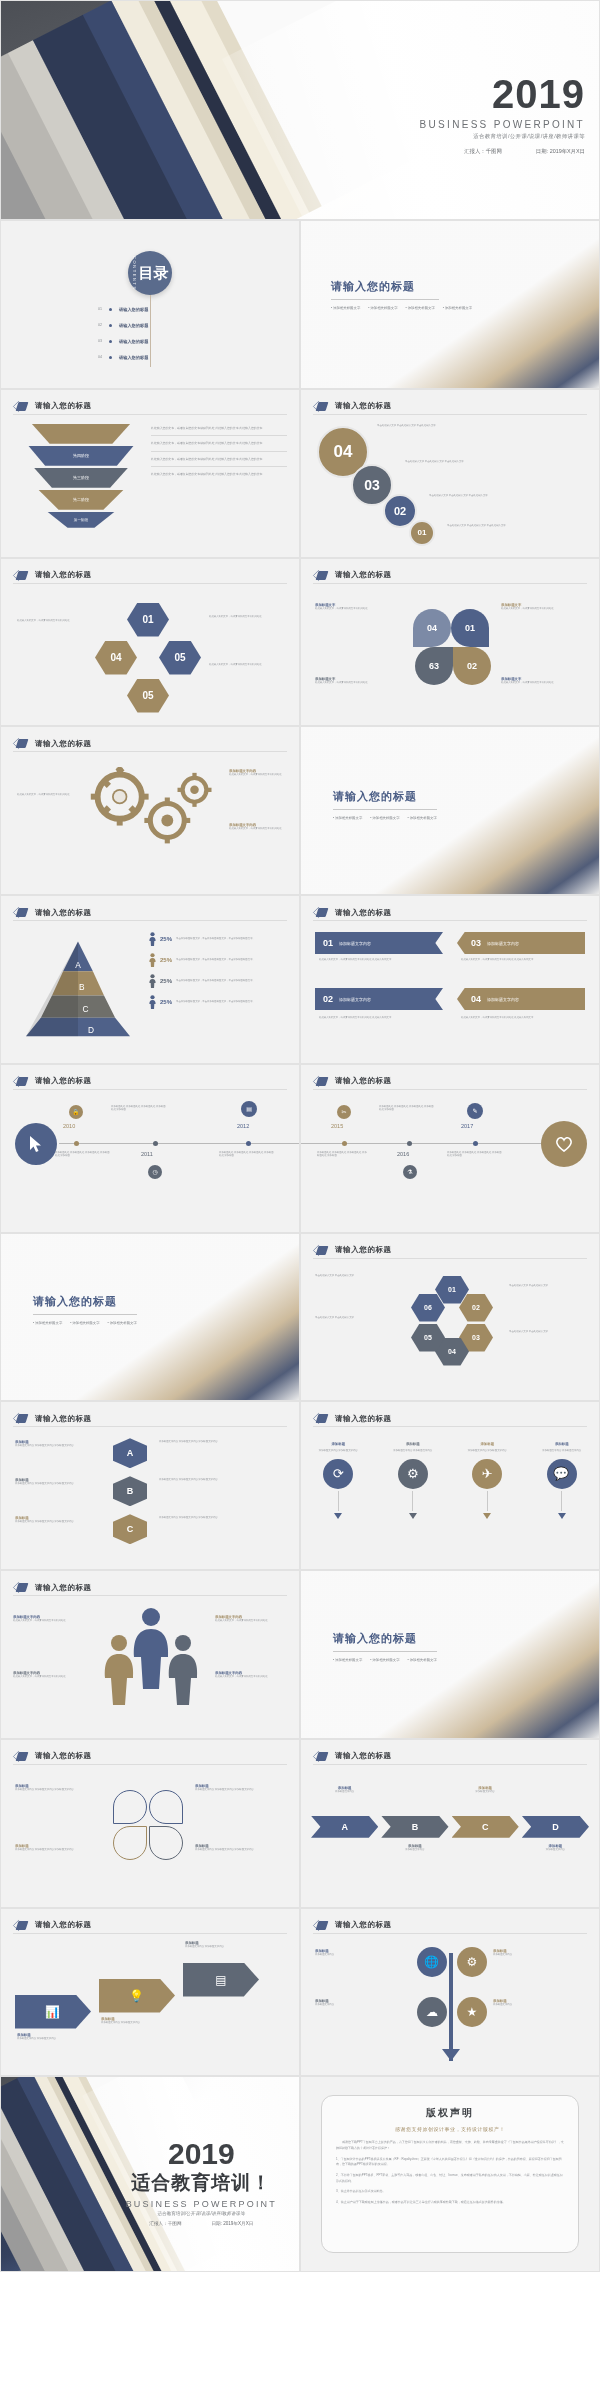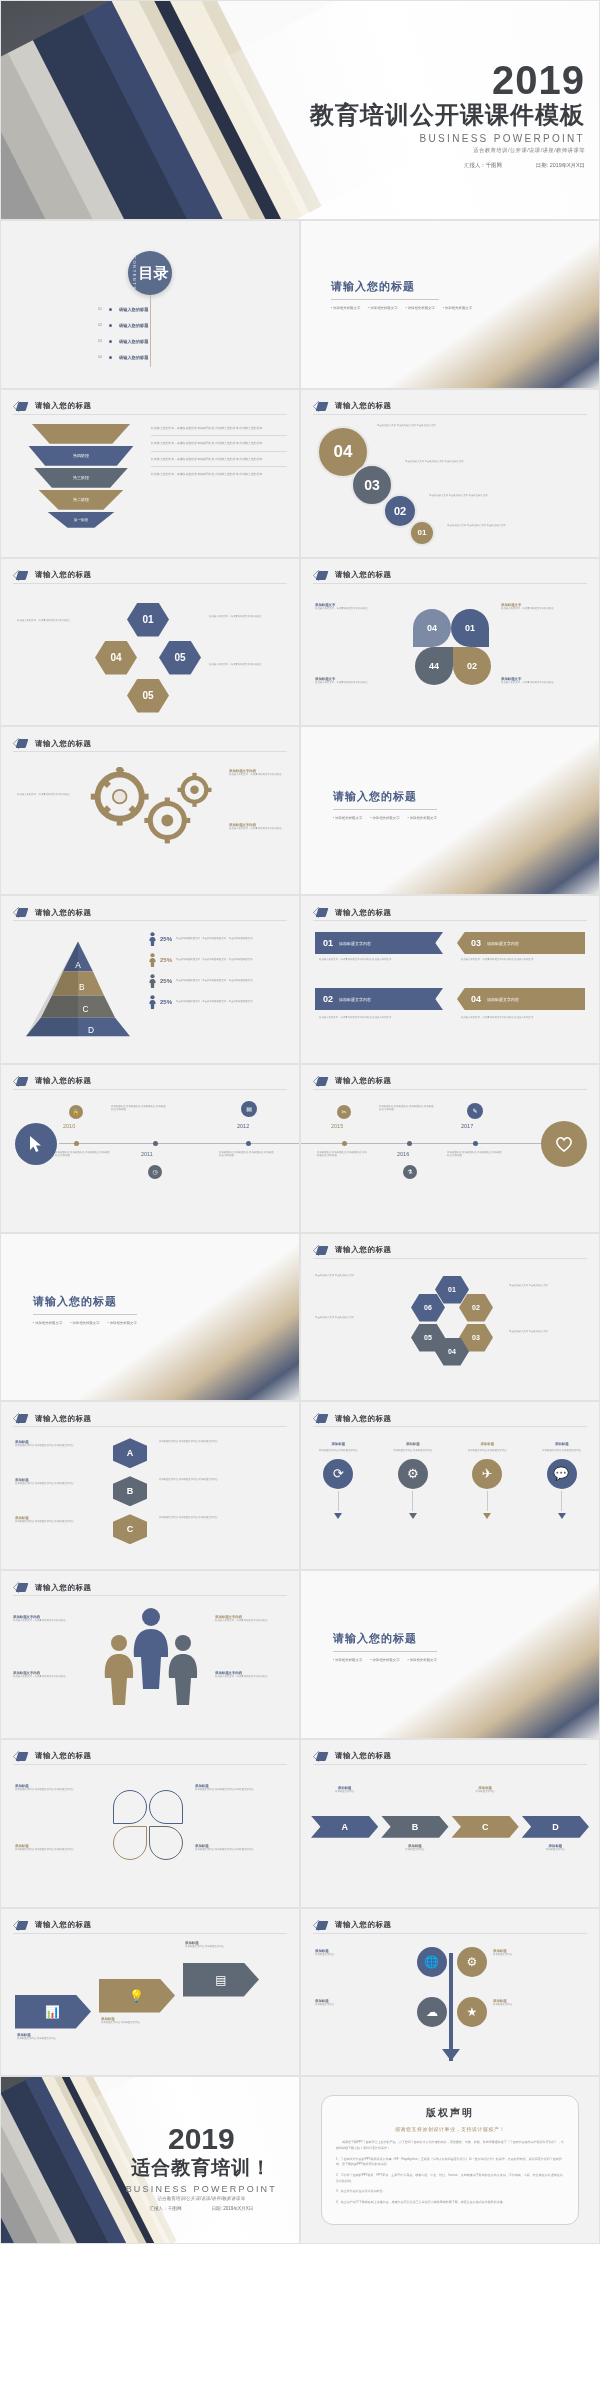--- a/index.html
+++ b/index.html
@@ -15,21 +15,21 @@
   
   .slide {
     position: relative;
     width: 300px;
     height: 168.75px;          
     background: #f2f2f2;
     overflow: hidden;
     border: 1px solid #e2e2e2;
   }
   .slide.full { width: 600px; height: 220px; }
-  .slide.full2 { width: 600px; height: 168px; padding-left: 8px; }
+  .slide.full2 { width: 600px; height: 196px; padding-left: 8px; }
 
   
   .cover-photo {
     position: absolute; inset: 0;
     background:
       linear-gradient(115deg, rgba(255,255,255,0) 42%, rgba(255,255,255,.92) 55%, #fdfdfd 70%),
       linear-gradient(160deg, #4c4f55 0%, #55585e 18%, #6a6d73 30%, #e9e6df 32%, #efece5 40%, #dcd8d0 44%, #2f3a52 46%, #34415e 60%, #3d4c6d 66%, #e8e3d8 68%, #efeade 75%, #d9d3c5 78%, #8a8f96 82%, #f7f7f7 88%);
     background-blend-mode: normal;
   }
   .cover-photo::before {
@@ -113,21 +113,20 @@
 </style>
 </head>
 <body>
 
 <div class="deck">
 
   <div class="slide full">
     <div class="cover-photo"></div>
     <div class="cover-text">
       <div class="cover-year">2019</div>
-      <div class="cover-title">教育培训公开课课件模板</div>
       <div class="cover-sub">BUSINESS  POWERPOINT</div>
       <div class="cover-desc">适合教育培训/公开课/说课/讲座/教师讲课等</div>
       <div class="cover-meta">
         <span>汇报人：千图网</span>
         <span>日期: 2019年X月X日</span>
       </div>
     </div>
   </div>
 
   <div class="slide">
@@ -253,21 +252,21 @@
       <span class="dia">
           <i class="outline"></i>
           <i class="solid"></i>
         </span>
       <span class="htxt">请输入您的标题</span>
     </div>
     <div class="s-rule"></div>
     <div style="position:absolute;left:108px;top:46px;width:84px;height:84px;">
       <div style="position:absolute;left:42px;top:4px;width:38px;height:38px;background:#4f6189;border-radius:50% 50% 0 50%;display:flex;align-items:center;justify-content:center;color:#fff;font-size:9px;font-weight:bold">01</div>
       <div style="position:absolute;left:44px;top:42px;width:38px;height:38px;background:#a08a62;border-radius:0 50% 50% 50%;display:flex;align-items:center;justify-content:center;color:#fff;font-size:9px;font-weight:bold">02</div>
-      <div style="position:absolute;left:6px;top:42px;width:38px;height:38px;background:#5f6875;border-radius:50% 0 50% 50%;display:flex;align-items:center;justify-content:center;color:#fff;font-size:9px;font-weight:bold">44</div>
+      <div style="position:absolute;left:6px;top:42px;width:38px;height:38px;background:#5f6875;border-radius:50% 0 50% 50%;display:flex;align-items:center;justify-content:center;color:#fff;font-size:9px;font-weight:bold">63</div>
       <div style="position:absolute;left:4px;top:4px;width:38px;height:38px;background:#7c8aa6;border-radius:50% 50% 50% 0;display:flex;align-items:center;justify-content:center;color:#fff;font-size:9px;font-weight:bold">04</div>
     </div>
     <div style="position:absolute;left:14px;top:44px;width:88px">
       <div class="lbl-sm" style="color:#4f6189;font-weight:bold">添加标题文字</div>
       <div class="body-txt-s">此处输入您的文本，或者复制您的文本粘贴到此处</div>
     </div>
     <div style="position:absolute;left:14px;top:118px;width:88px">
       <div class="lbl-sm" style="color:#5f6875;font-weight:bold">添加标题文字</div>
       <div class="body-txt-s">此处输入您的文本，或者复制您的文本粘贴到此处</div>
     </div>

